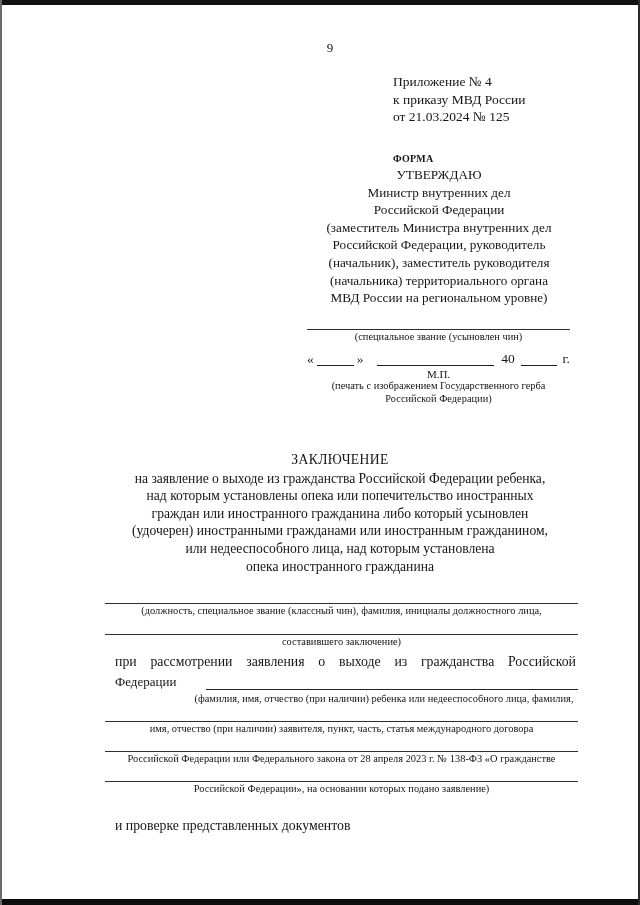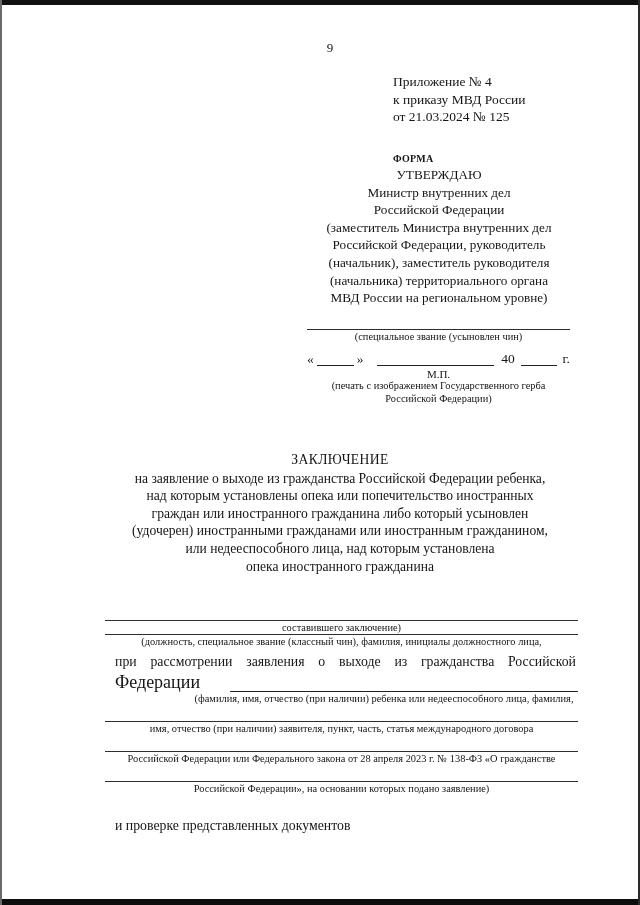--- a/index.html
+++ b/index.html
@@ -43,21 +43,21 @@
   .conclusion{position:absolute;left:70px;top:451px;width:540px;text-align:center;
     font-size:13.6px;line-height:17.6px;}
   .conclusion .title{margin-bottom:1px;letter-spacing:.4px;}
   .conclusion .subject{white-space:pre-line;}
 
   .fields{position:absolute;left:105px;top:603px;width:473px;font-size:10.4px;}
   .fields .gap17{margin-top:17px;}
   .fields .gap16{margin-top:16px;}
   .body-line{font-size:13.8px;line-height:21px;text-align:justify;text-align-last:justify;
     padding:0 2px 0 10px;margin-top:3px;}
-  .inline-row{display:flex;align-items:flex-end;padding-left:10px;font-size:18px;line-height:20px;gap:20px;}
+  .inline-row{display:flex;align-items:flex-start;padding-left:10px;font-size:13px;line-height:20px;gap:20px;}
   .fill-line{flex:1;border-bottom:1px solid #222;margin-left:10px;height:17px;}
   .caption-under{margin-left:85px;text-align:center;padding-top:1px;line-height:12px;}
   .closing{margin-top:23px;padding-left:10px;font-size:13.8px;}
 </style>
 </head>
 <body>
 
 <div class="page">
   <div class="edge edge-top"></div>
   <div class="edge edge-bottom"></div>
@@ -103,25 +103,25 @@
     <div class="title">ЗАКЛЮЧЕНИЕ</div>
     <div class="subject">на заявление о выходе из гражданства Российской Федерации ребенка,
 над которым установлены опека или попечительство иностранных
 граждан или иностранного гражданина либо который усыновлен
 (удочерен) иностранными гражданами или иностранным гражданином,
 или недееспособного лица, над которым установлена
 опека иностранного гражданина</div>
   </div>
 
   <div class="fields">
+    <div class="rule-caption">
+      <span>(должность, специальное звание (классный чин), фамилия, инициалы должностного лица,</span>
+    </div>
     <div class="rule-caption gap17">
       <span>составившего заключение)</span>
-    </div>
-    <div class="rule-caption">
-      <span>(должность, специальное звание (классный чин), фамилия, инициалы должностного лица,</span>
     </div>
     <div class="body-line">при рассмотрении заявления о выходе из гражданства Российской</div>
     <div class="inline-row">
       <span>Федерации</span>
       <span class="fill-line"></span>
     </div>
     <div class="caption-under">(фамилия, имя, отчество (при наличии) ребенка или недееспособного лица, фамилия,</div>
     <div class="rule-caption gap16">
       <span>имя, отчество (при наличии) заявителя, пункт, часть, статья международного договора</span>
     </div>

